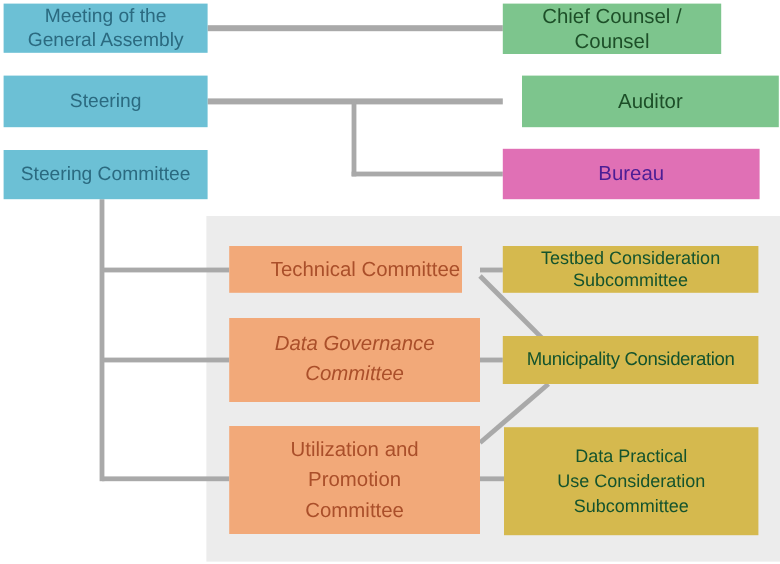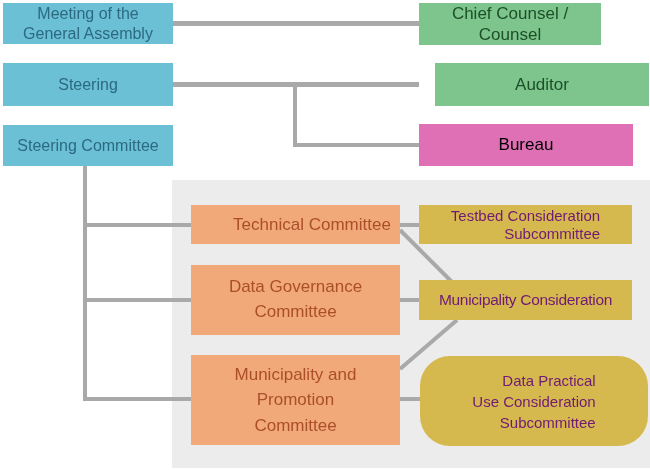--- a/index.html
+++ b/index.html
@@ -29,40 +29,40 @@
     position:absolute;
     display:flex;align-items:center;justify-content:center;
     text-align:center;
     white-space:pre-line;
     z-index:2;
     line-height:1.25;
     box-sizing:border-box;
   }
   .cyan  {background:#6cc0d5;color:#2b6a80;font-size:16px;}
   .green {background:#7dc58d;color:#1d4f28;font-size:17px;}
-  .pink  {background:#e070b5;color:#000000;font-size:17px;}
+  .pink  {background:#e070b5;color:#4c1d95;font-size:17px;}
   .orange{background:#f2a979;color:#aa4f2a;font-size:17px;}
-  .gold  {background:#d5b94e;color:#701a75;font-size:15px;text-align:right;}
+  .gold  {background:#d5b94e;color:#14532d;font-size:15px;}
 
   
   #meeting  {left:3px;  top:3px;  width:170px;height:41px;}
   #counsel  {left:3px;  top:63px; width:170px;height:43px;}
   #steering {left:3px;  top:125px;width:170px;height:41px;text-align:center;}
   
   #chief    {left:419px;top:3px;  width:182px;height:42px;}
   #auditor  {left:419px;top:63px; width:214px;height:43px;margin-left:16px;}
   #bureau   {left:419px;top:124px;width:214px;height:42px;}
   
-  #technical   {left:191px;top:205px;width:209px;height:39px;padding-left:33px;}
-  #datagov     {left:191px;top:265px;width:209px;height:70px;line-height:1.45;}
+  #technical   {left:191px;top:205px;width:194px;height:39px;padding-left:33px;}
+  #datagov     {left:191px;top:265px;width:209px;height:70px;line-height:1.45;font-style:italic;}
   #utilization {left:191px;top:355px;width:209px;height:90px;line-height:1.5;}
   
   #testbed       {left:419px;top:205px;width:213px;height:39px;line-height:1.15;}
   #municipality  {left:419px;top:280px;width:213px;height:40px;font-size:15.5px;letter-spacing:-0.3px;}
-  #datapractical {left:420px;top:356px;width:228px;height:90px;line-height:1.4;border-radius:30px;}
+  #datapractical {left:420px;top:356px;width:212px;height:90px;line-height:1.4;}
 
   
   #l-meeting-chief {left:173px;top:21px; width:246px;height:5px;}
   #l-counsel-audit {left:173px;top:82px; width:246px;height:5px;}
   #l-bureau-v      {left:293px;top:84px; width:4px;  height:63px;}
   #l-bureau-h      {left:293px;top:143px;width:126px;height:4px;}
   #l-trunk         {left:83px; top:166px;width:4px;  height:235px;}
   #l-branch-1      {left:85px; top:223px;width:106px;height:4px;}
   #l-branch-2      {left:85px; top:298px;width:106px;height:4px;}
   #l-branch-3      {left:85px; top:397px;width:106px;height:4px;}
@@ -99,21 +99,21 @@
   <div class="box cyan" id="counsel">Steering</div>
   <div class="box cyan" id="steering">Steering Committee</div>
 
   <div class="box green" id="chief">Chief Counsel / Counsel</div>
   <div class="box green" id="auditor">Auditor</div>
   <div class="box pink" id="bureau">Bureau</div>
 
   <div class="box orange" id="technical">Technical Committee</div>
   <div class="box orange" id="datagov">Data Governance
 Committee</div>
-  <div class="box orange" id="utilization">Municipality and
+  <div class="box orange" id="utilization">Utilization and
 Promotion
 Committee</div>
 
   <div class="box gold" id="testbed">Testbed Consideration
 Subcommittee</div>
   <div class="box gold" id="municipality">Municipality Consideration</div>
   <div class="box gold" id="datapractical">Data Practical
 Use Consideration
 Subcommittee</div>
 

